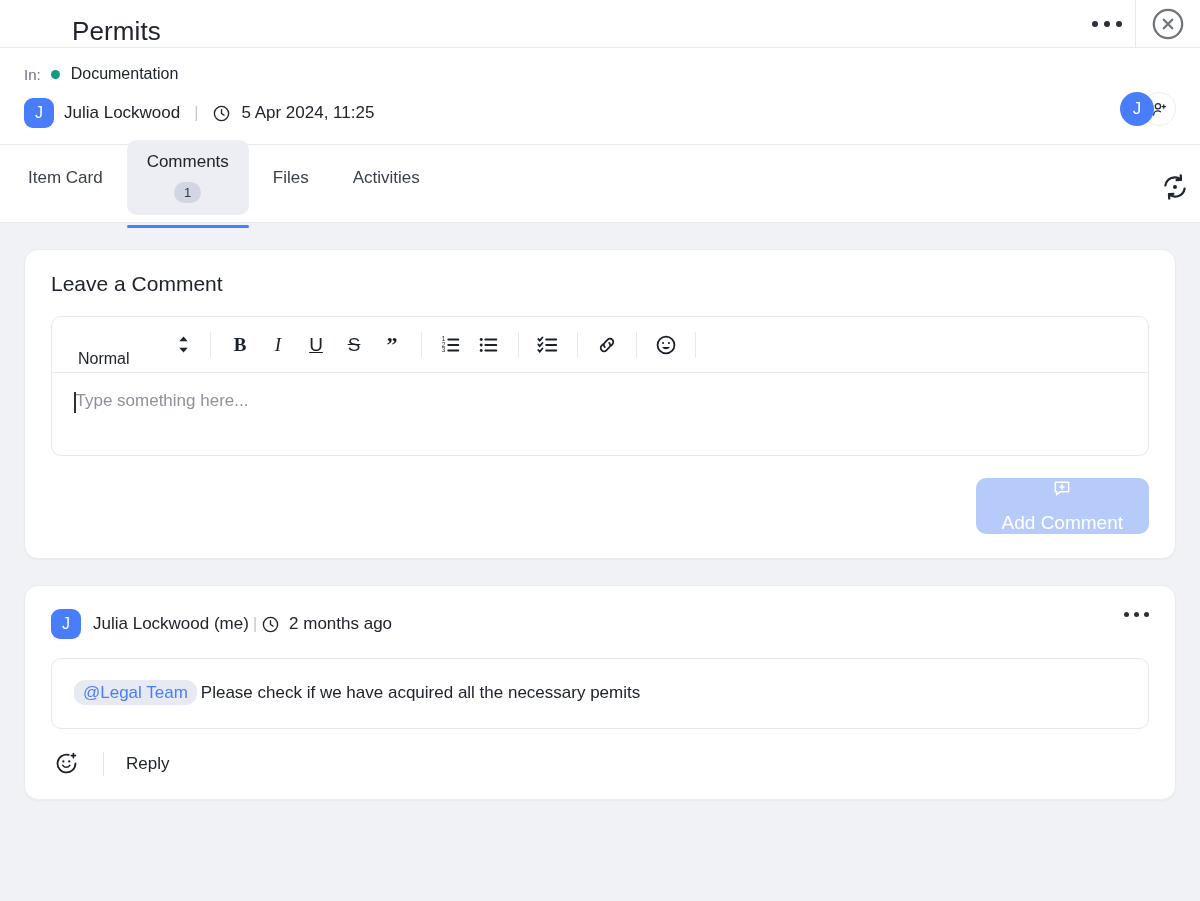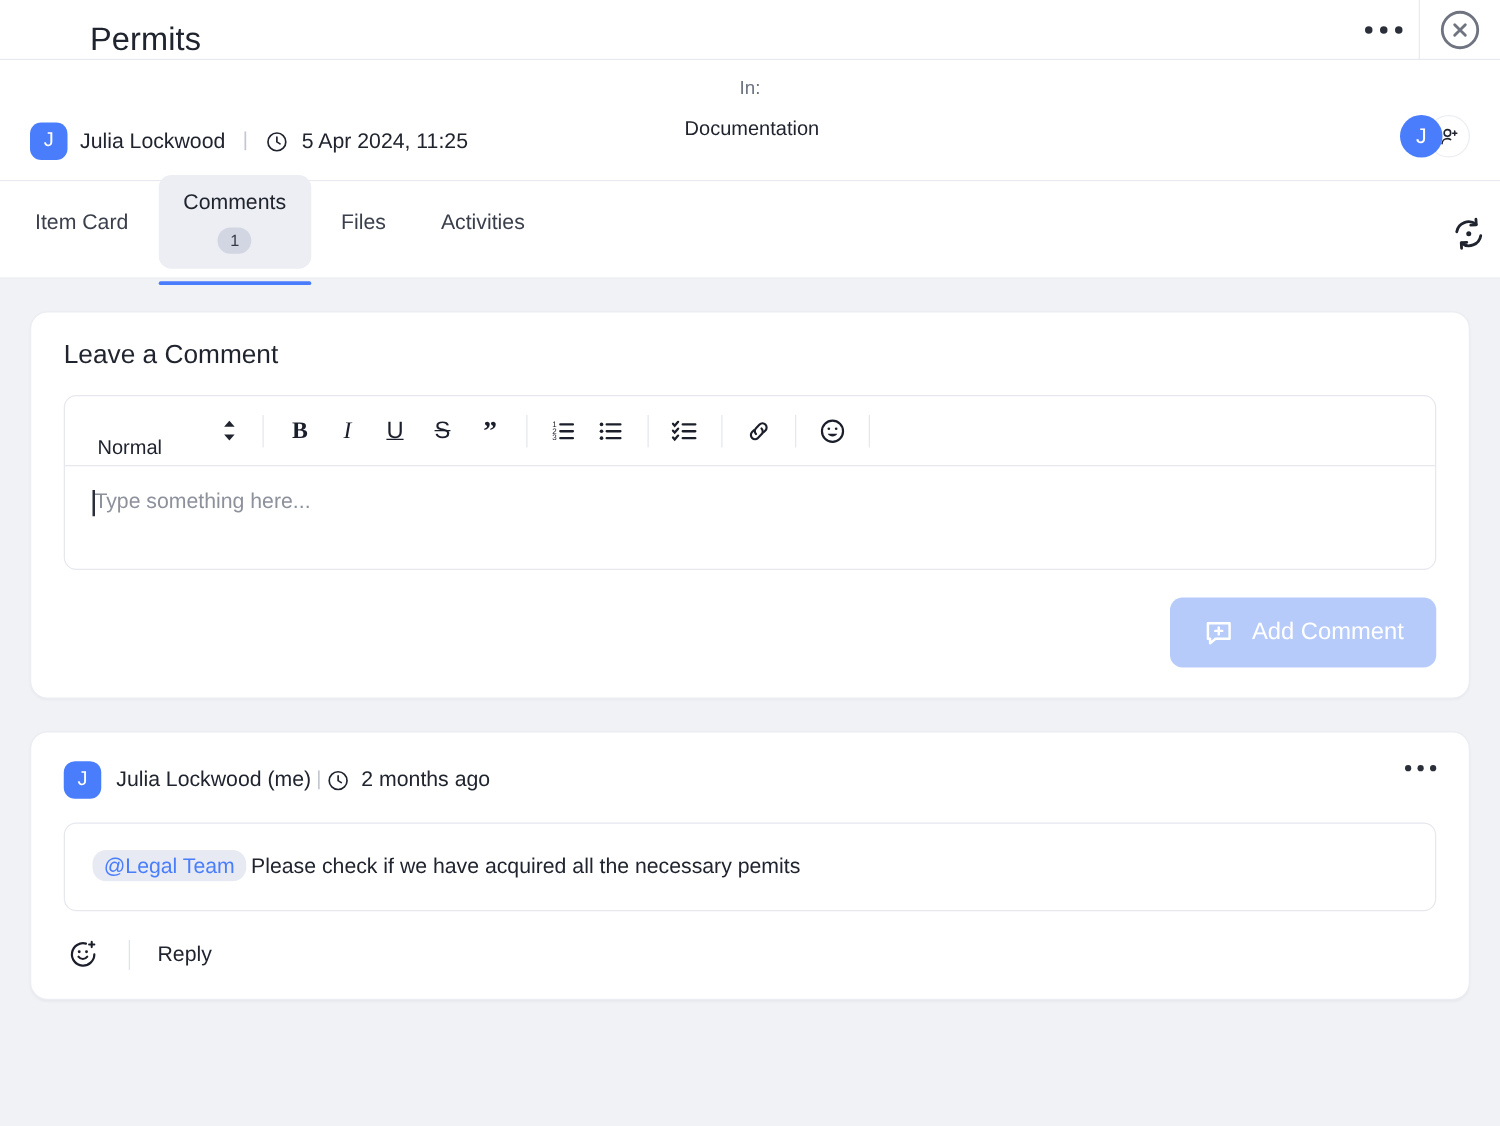--- a/index.html
+++ b/index.html
@@ -36,21 +36,21 @@
   .sep-v{ width:1px; height:64px; background:#e8eaf0; }
   .close-btn{
     width:64px;height:100%;display:flex;align-items:center;justify-content:center;cursor:pointer;
   }
 
   
   .metaband{
     background:#ffffff; padding:14px 24px 16px 24px;
     border-bottom:1px solid #e8eaf0; position:relative;
   }
-  .in-row{ display:flex; align-items:center; gap:8px; height:24px;flex-direction:column; }
+  .in-row{ display:flex; align-items:center; gap:8px; height:24px; }
   .in-label{ font-size:15px; color:#6d7280; }
   .green-dot{ width:9px;height:9px;border-radius:50%;background:#0f9e7e;display:block; margin-left:2px;}
   .in-value{ font-size:16px; color:#20242e; margin-left:3px;}
   .author-row{ display:flex; align-items:center; gap:10px; margin-top:12px; height:30px;}
   .avatar-sq{
     width:30px;height:30px;border-radius:9px;background:#4a7dfc;
     color:#fff;font-size:16px;display:flex;align-items:center;justify-content:center;
     font-weight:400;
   }
   .author-name{ font-size:17px; color:#20242e; }
@@ -138,21 +138,21 @@
   .caret{
     width:1.5px; height:21px; background:#2b2f3a; display:inline-block;
     margin-right:0px; margin-top:1px;
   }
   .placeholder{ font-size:17px; color:#8d919c; }
 
   .compose-actions{ display:flex; justify-content:flex-end; margin-top:22px; }
   .add-comment{
     background:#b7cbfb; color:#ffffff; border:none; border-radius:10px;
     height:56px; padding:0 26px; display:flex; align-items:center; gap:14px;
-    font-size:19px; font-family:"Liberation Sans", sans-serif; cursor:pointer;
+    font-size:19px; font-family:"Liberation Sans", sans-serif; cursor:pointer;flex-direction:column;
   }
 
   
   .comment{ margin-top:26px; padding:22px 26px 20px 26px; }
   .c-head{ display:flex; align-items:center; position:relative; height:32px;}
   .c-av{
     width:30px;height:30px;border-radius:9px;background:#4a7dfc;color:#fff;
     display:flex;align-items:center;justify-content:center;font-size:16px;
   }
   .c-name{ font-size:17px; color:#20242e; margin-left:12px;}

